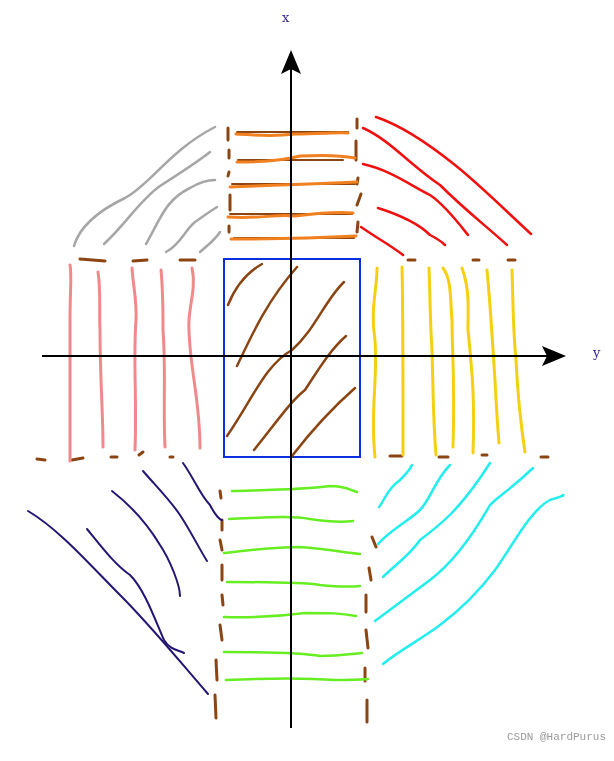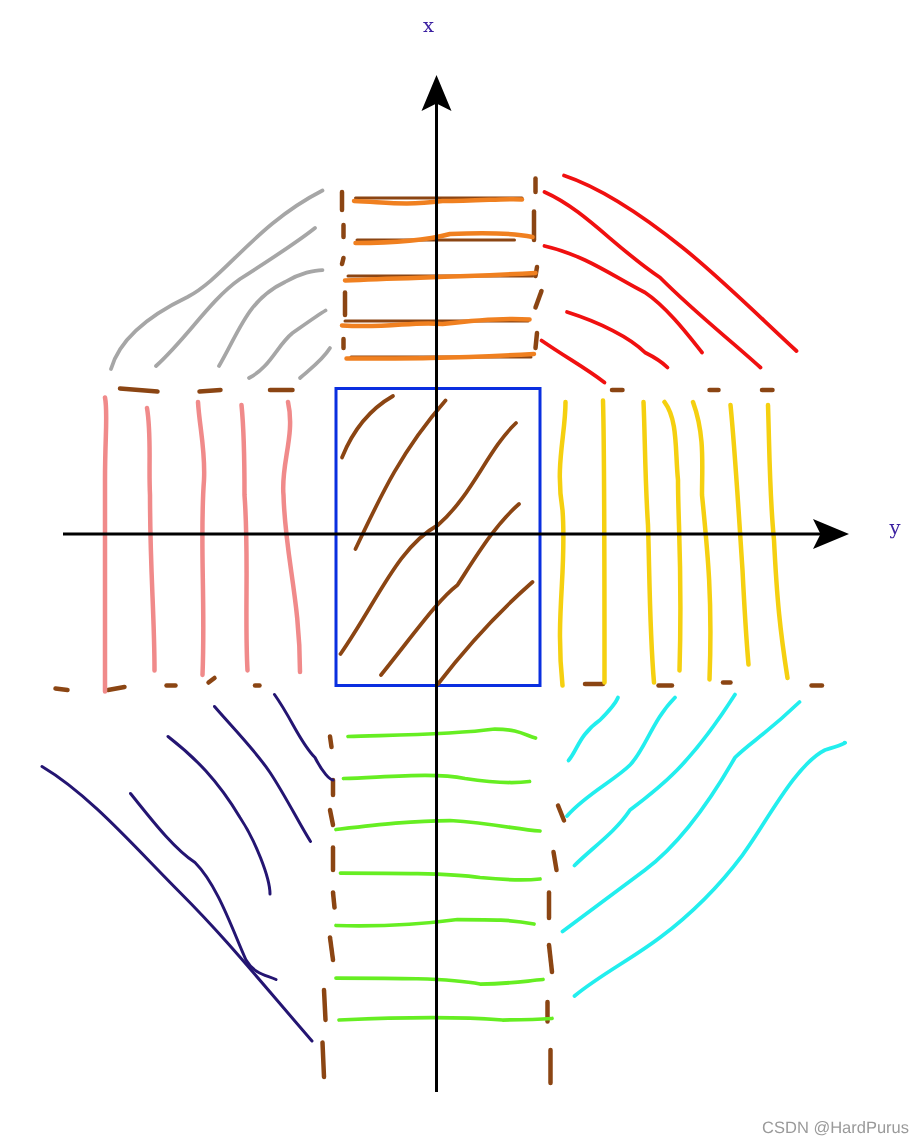--- a/index.html
+++ b/index.html
@@ -1,19 +1,19 @@
 <!DOCTYPE html>
 <html><head>
 <meta charset="utf-8">
 <style>
   html, body { margin: 0; padding: 0; background: #ffffff; }
   body { width: 614px; height: 761px; position: relative; overflow: hidden; font-family: "DejaVu Serif", serif; }
   #canvas { position: absolute; left: 0; top: 0; }
   .axis-label { position: absolute; font-family: "DejaVu Serif", serif; font-size: 13px; color: #3a1fa0; }
-  .watermark { position: absolute; right: 8px; bottom: 3px; font-family: Liberation Sans, sans-serif; font-size: 11px; color: #9a9a9a; }
+  .watermark { position: absolute; right: 8px; bottom: 18px; font-family: Liberation Mono, monospace; font-size: 11px; color: #9a9a9a; }
   svg path { fill: none; stroke-linecap: round; stroke-linejoin: round; }
 </style>
 </head>
 <body>
 
 <svg id="canvas" width="614" height="761" viewBox="0 0 614 761">
   <g id="g-dashed">
       <path d="M228 128 L228 140" stroke="#8b4513" stroke-width="3"></path>
       <path d="M229 150 L229 158" stroke="#8b4513" stroke-width="3"></path>
       <path d="M229 172 L228 176" stroke="#8b4513" stroke-width="3"></path>

